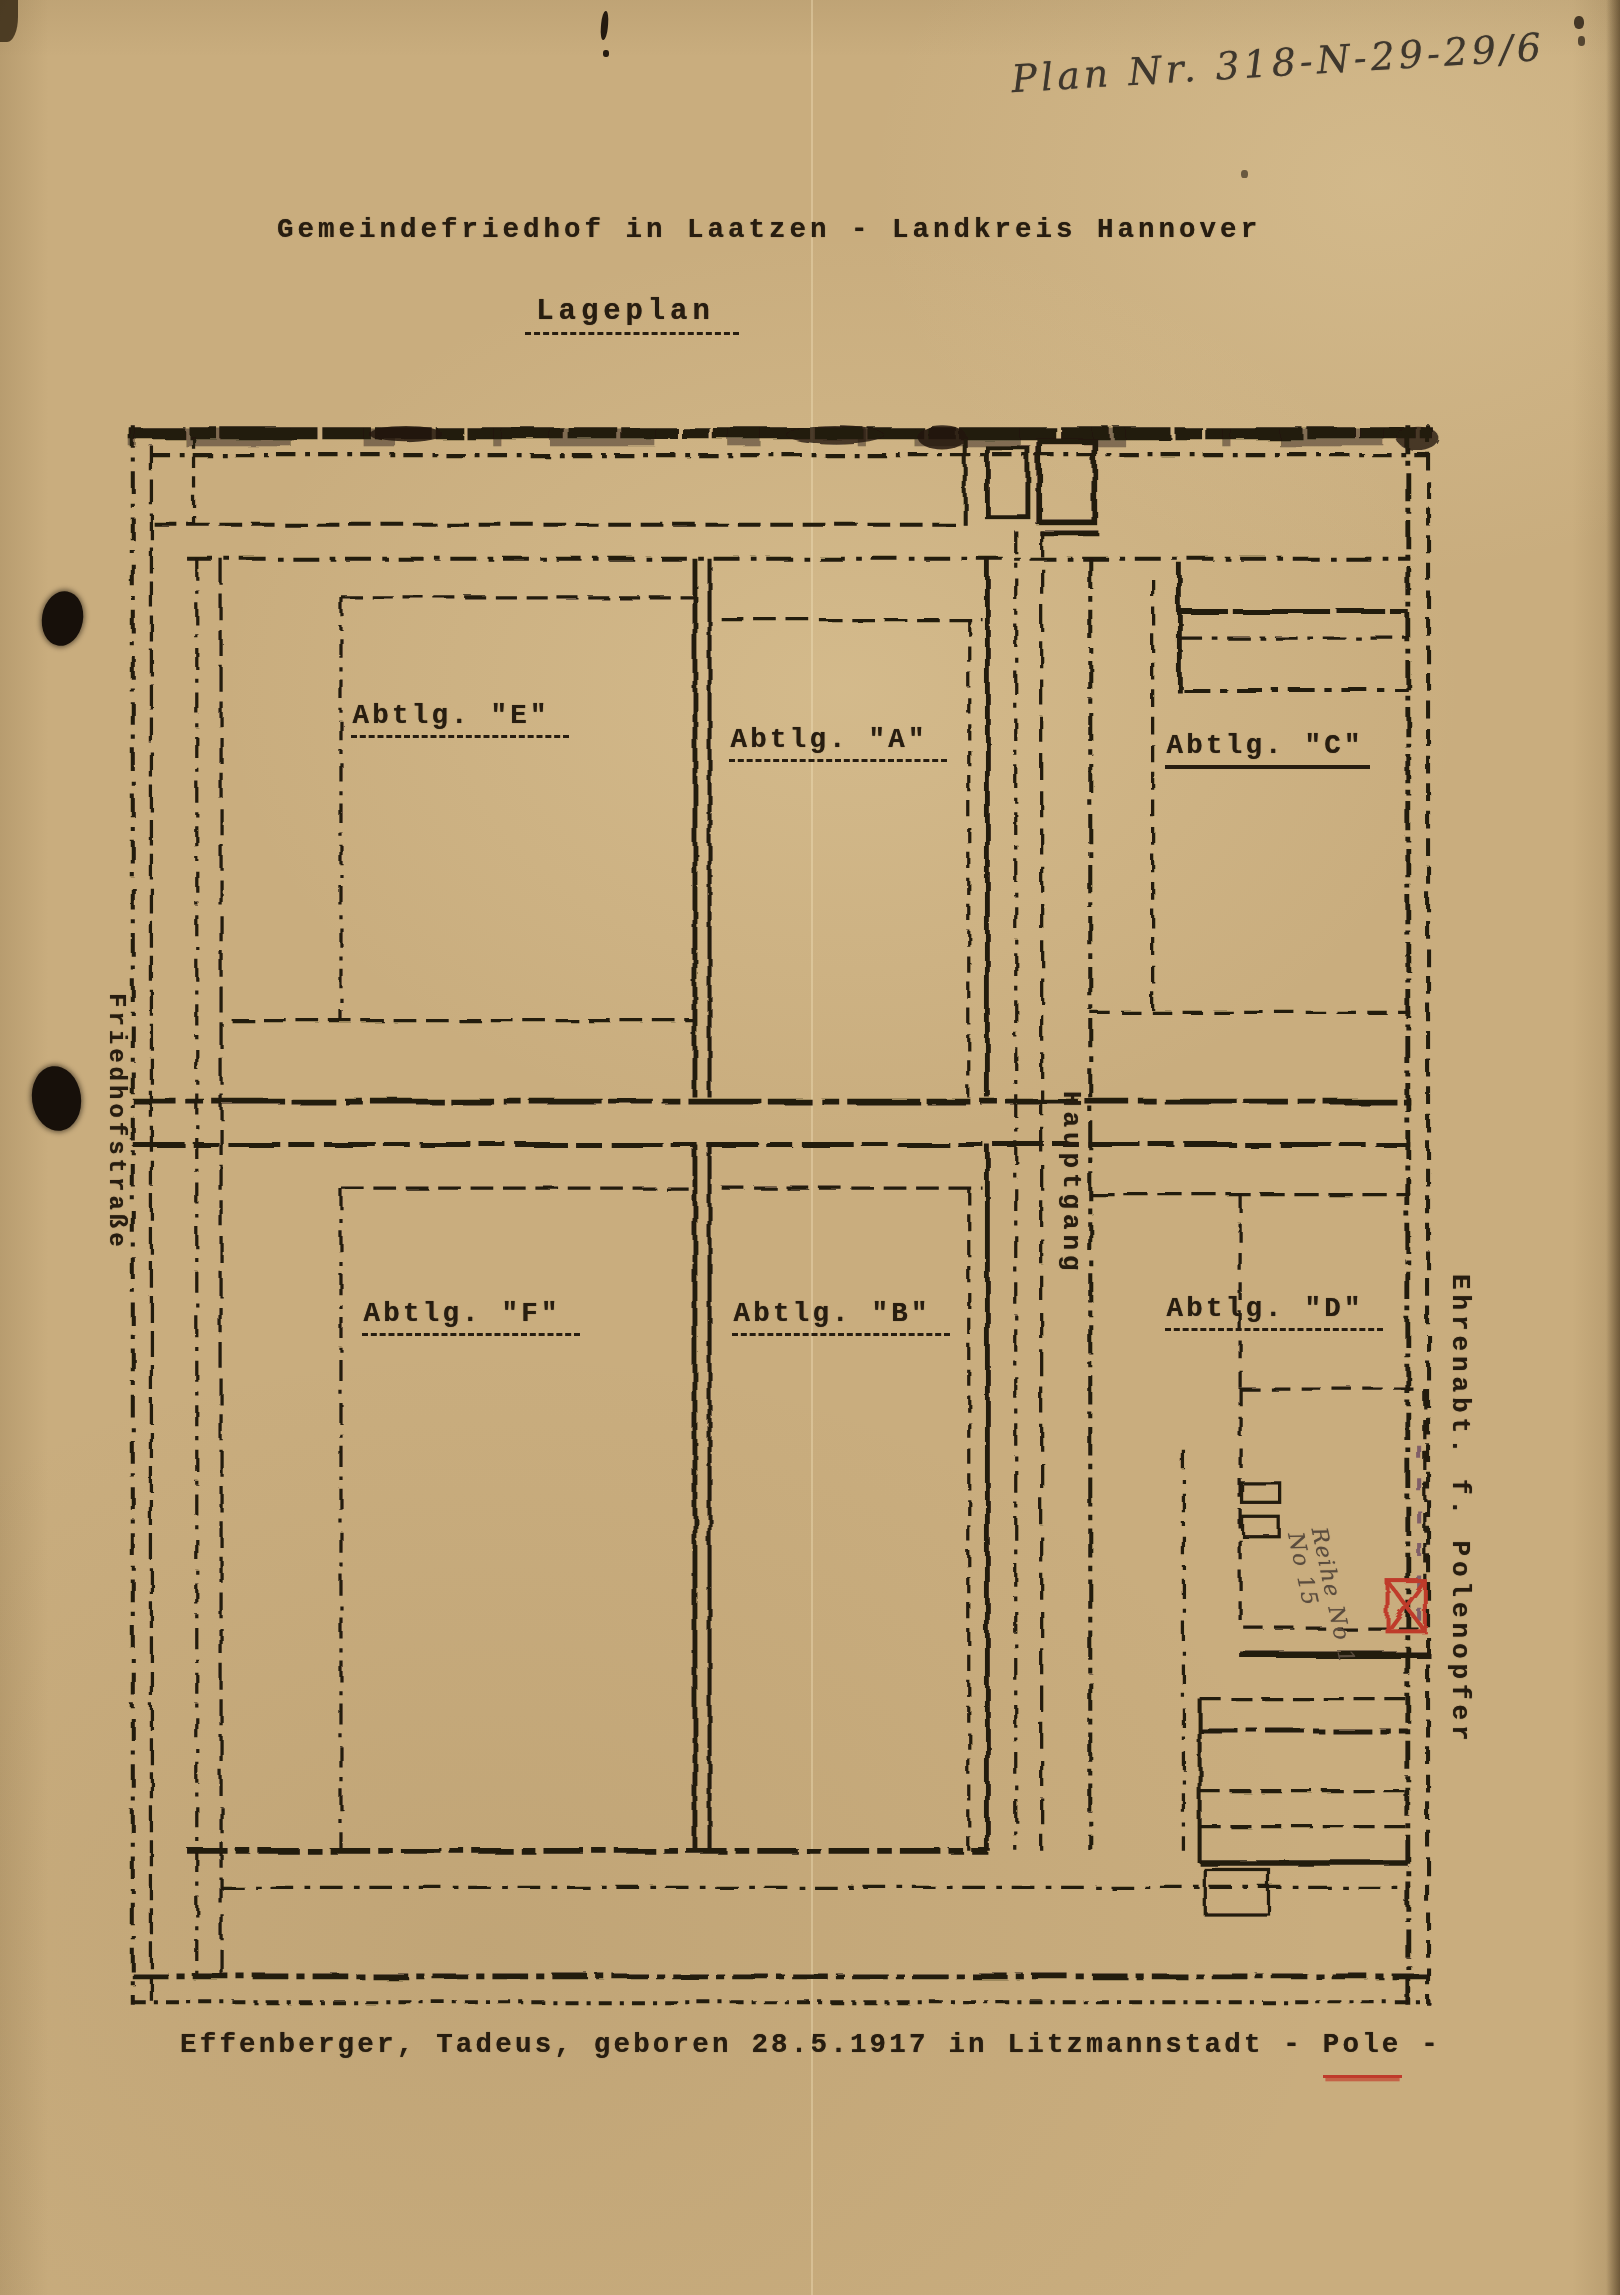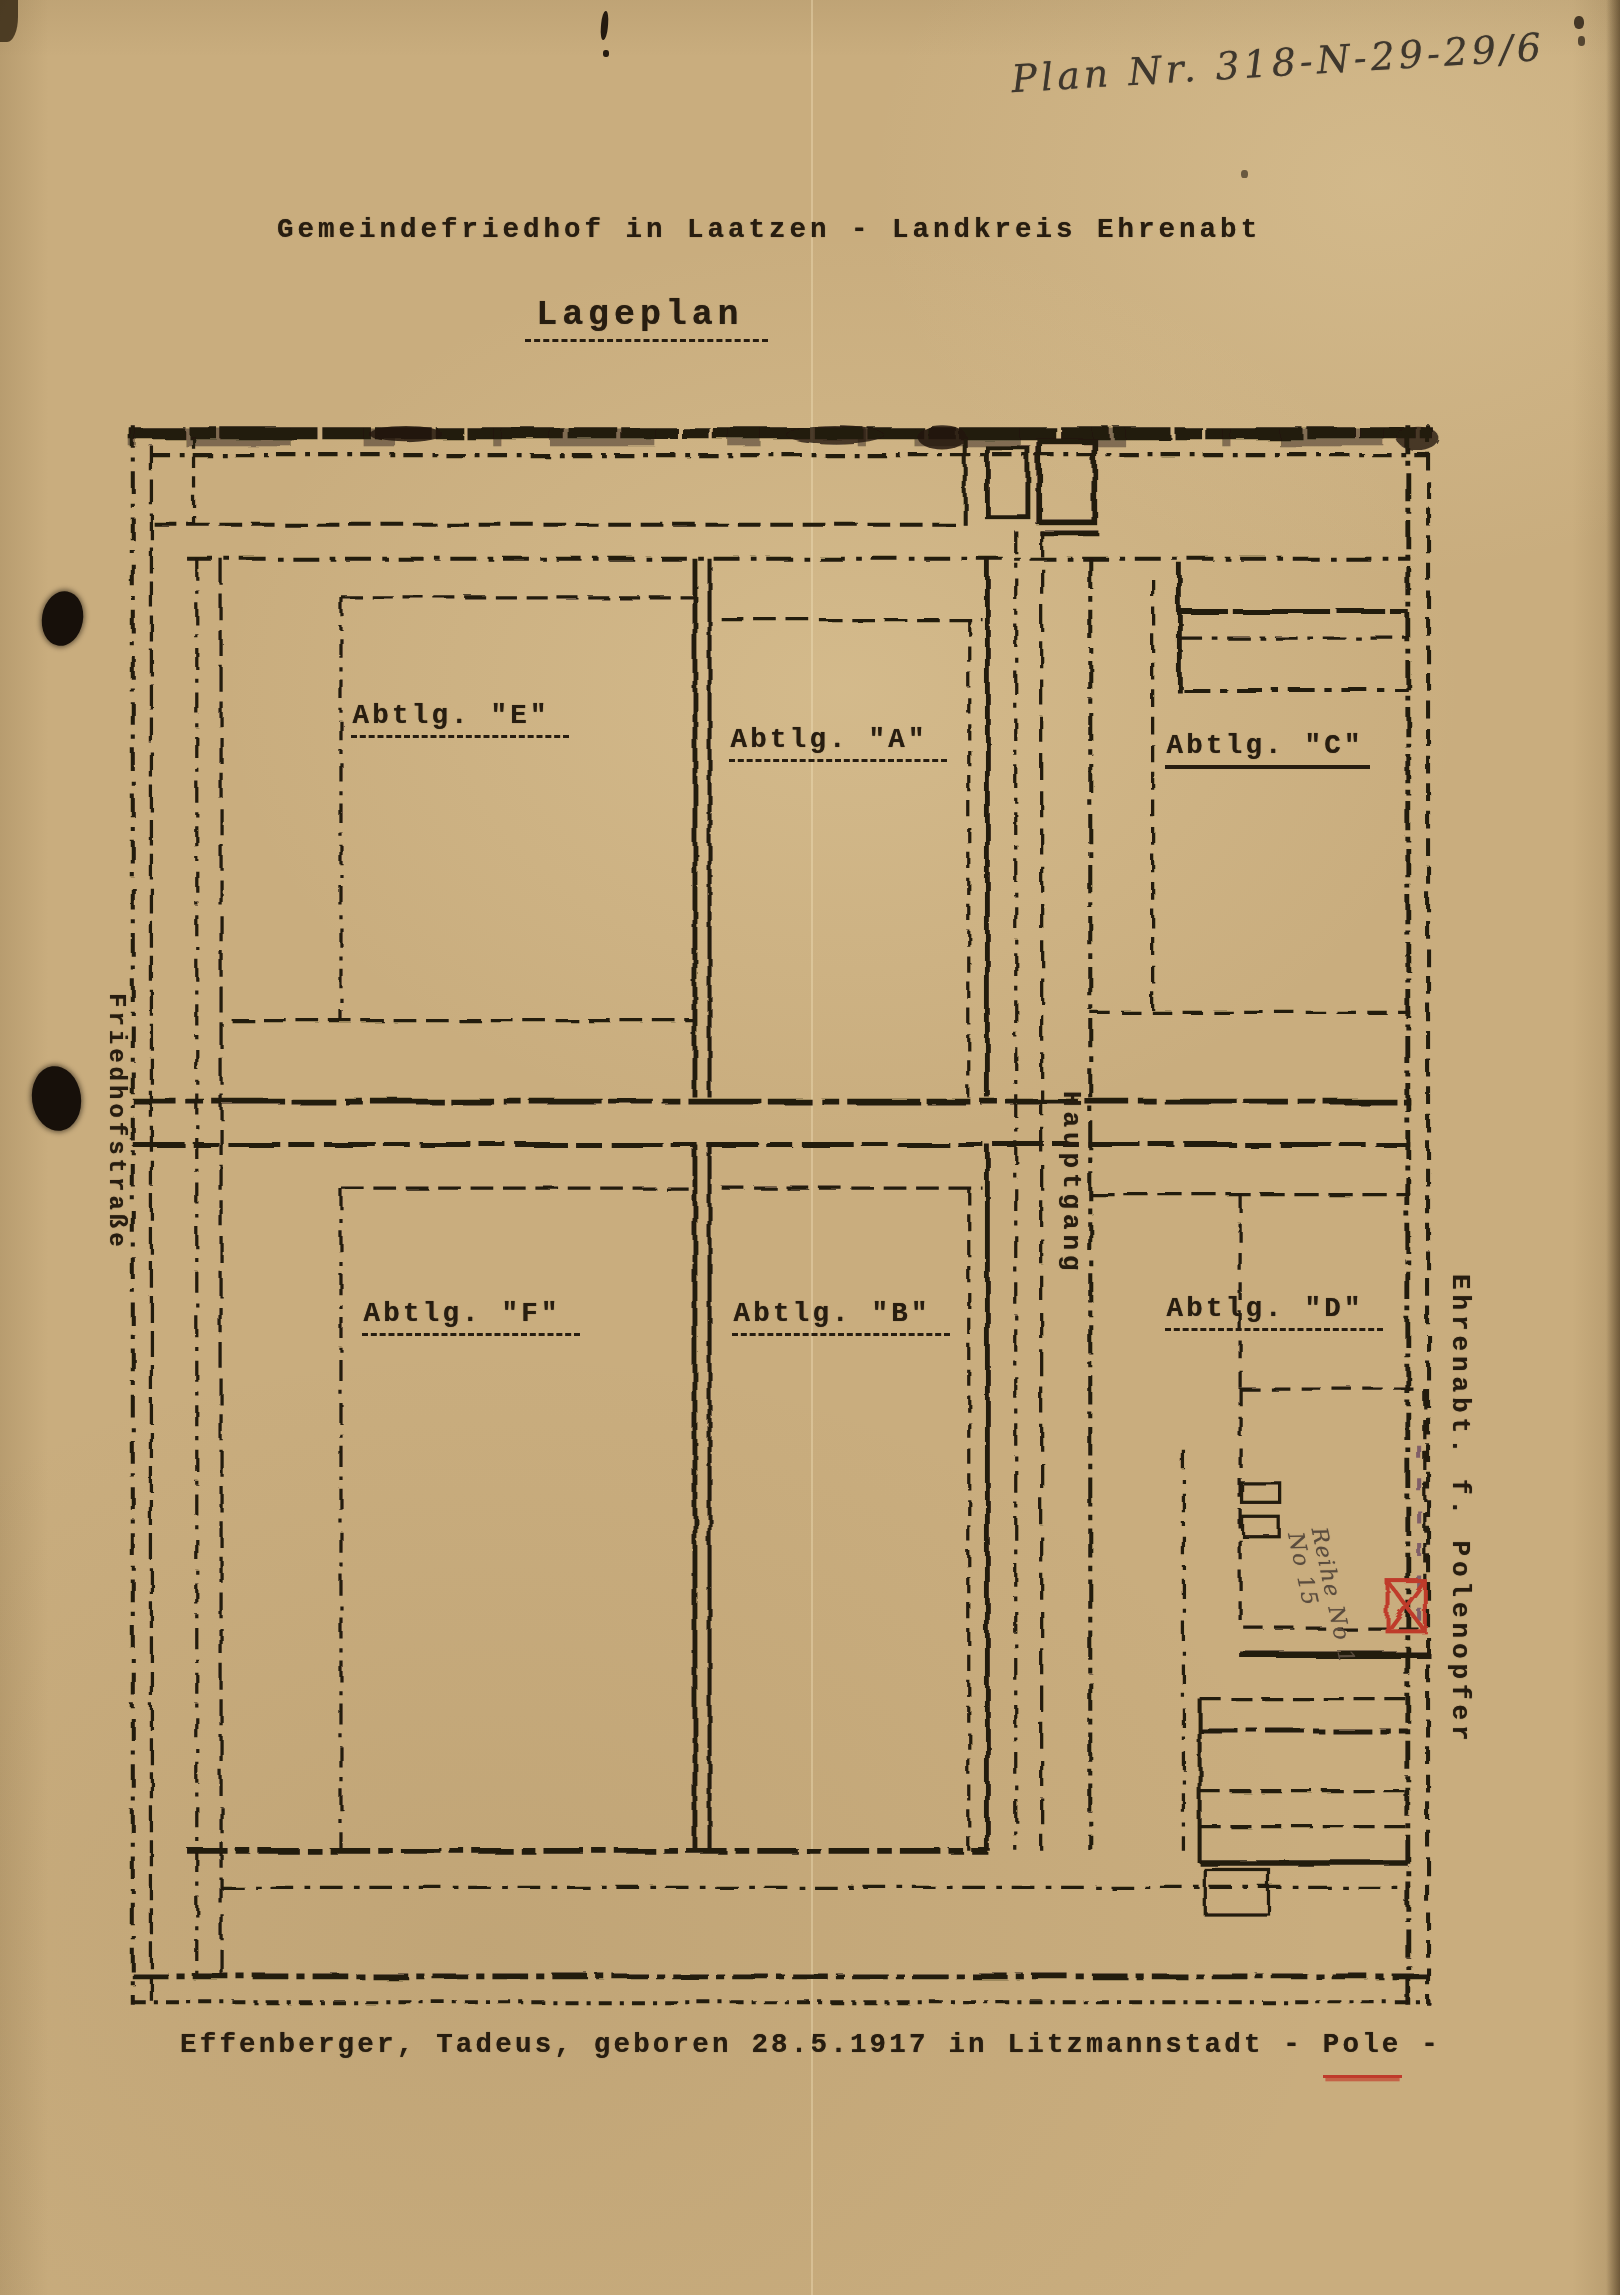--- a/index.html
+++ b/index.html
@@ -20,21 +20,21 @@
       border-radius:0 0 60% 0;}
   .speck{position:absolute;background:#241a10;border-radius:45%;}
   .punch{position:absolute;background:#17100a;border-radius:50%;box-shadow:0 0 4.9px 1.6px rgba(23,16,10,.55);}
   
   .hand{font-family:"DejaVu Serif","Liberation Serif",serif;font-style:italic;color:#3e372d;}
   .plan-number{position:absolute;left:1011px;top:41px;font-size:38px;letter-spacing:4px;
       transform:rotate(-3.5deg);white-space:nowrap;text-shadow:0 0 0.8px rgba(62,55,45,.7);}
   
   .tw{color:#271d10;font-weight:bold;text-shadow:0 0 0.8px rgba(39,29,16,.8);white-space:nowrap;}
   .doc-title{position:absolute;left:277px;top:214px;font-size:27.5px;letter-spacing:4px;}
-  .doc-subtitle{position:absolute;left:525px;top:295px;font-size:35px;letter-spacing:4.9px;
+  .doc-subtitle{position:absolute;left:525px;top:295px;font-size:29px;letter-spacing:4.9px;
       padding:0 24px 4px 11.3px;border-bottom:3.2px dashed #271d10;}
   .sec-label{position:absolute;font-size:27.5px;letter-spacing:3.2px;
       padding:0 19.4px 4px 1.6px;border-bottom:3.2px dashed #271d10;}
   .sec-label.solid-u{border-bottom:4px solid #271d10;padding-right:6.5px;}
   .vlabel{position:absolute;font-size:25px;letter-spacing:4px;transform:rotate(90deg);
       transform-origin:left top;}
   .annotation{position:absolute;left:1330px;top:1525px;transform:rotate(78deg);transform-origin:left top;
       font-family:"DejaVu Serif","Liberation Serif",serif;font-style:italic;
       font-size:22px;line-height:24px;color:#5a4c3e;letter-spacing:1.6px;white-space:nowrap;
       text-shadow:0 0 0.8px rgba(90,76,62,.6);}
@@ -56,21 +56,21 @@
   <div class="speck" style="left:603px;top:50px;width:5.7px;height:7.3px;"></div>
   <div class="speck" style="left:1574px;top:16px;width:9.7px;height:13px;opacity:.8;"></div>
   <div class="speck" style="left:1578px;top:36px;width:7.3px;height:9.7px;opacity:.7;"></div>
   <div class="speck" style="left:1241px;top:170px;width:6.5px;height:8px;opacity:.6;"></div>
 
   <div class="punch" style="left:42px;top:591px;width:41px;height:55px;transform:rotate(10deg);"></div>
   <div class="punch" style="left:32px;top:1066px;width:49px;height:65px;transform:rotate(-8deg);"></div>
 
   <div class="hand plan-number">Plan Nr. 318-N-29-29/6</div>
 
-  <div class="tw doc-title">Gemeindefriedhof in Laatzen - Landkreis Ehrenabt</div>
+  <div class="tw doc-title">Gemeindefriedhof in Laatzen - Landkreis Hannover</div>
   <div class="tw doc-subtitle">Lageplan</div>
 
   <svg class="plan" width="1329" height="1612" viewBox="0 0 1640 1990">
     <defs>
       <filter id="rough" x="-5%" y="-5%" width="110%" height="110%">
         <feTurbulence type="fractalNoise" baseFrequency="0.011 0.045" numOctaves="2" seed="7" result="n"></feTurbulence>
         <feDisplacementMap in="SourceGraphic" in2="n" scale="7"></feDisplacementMap>
       </filter>
     </defs>
 

